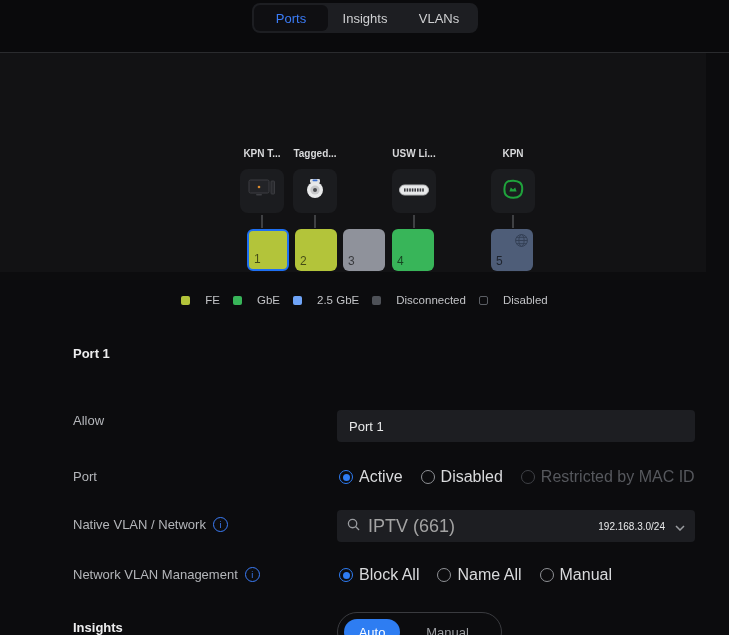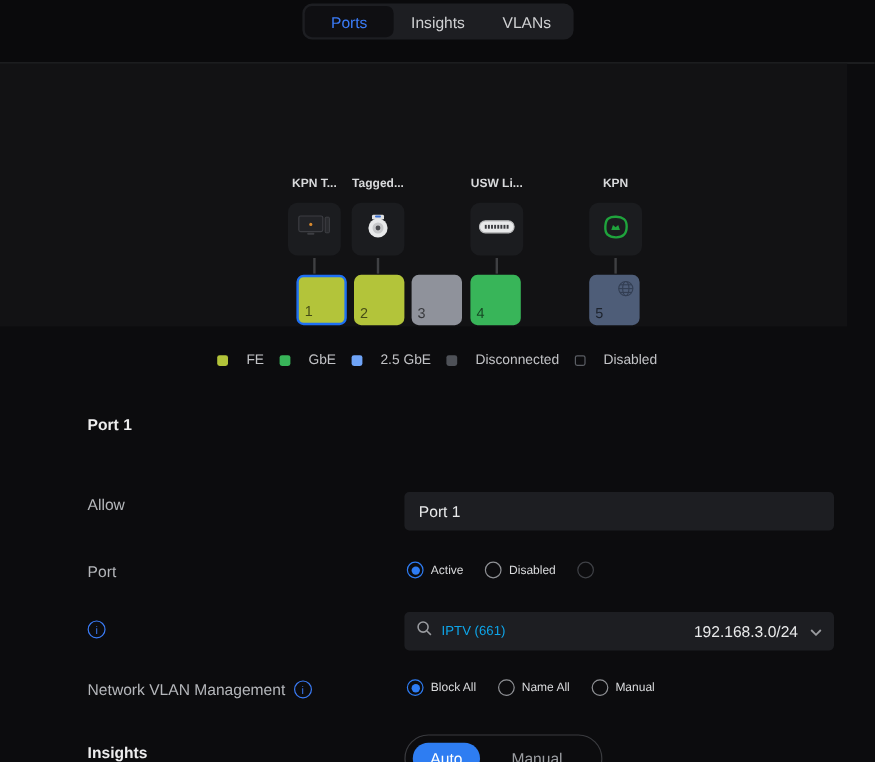--- a/index.html
+++ b/index.html
@@ -22,29 +22,29 @@
   .port .num{position:absolute;left:5px;bottom:3px;font-size:12px;color:rgba(0,0,0,0.62);}
   .port .globe{position:absolute;top:4px;right:4px;opacity:0.55;}
   .legend{position:absolute;top:241px;left:0;width:729px;display:flex;justify-content:center;align-items:center;gap:13px;font-size:11.5px;color:#c2c3c6;}
   .legend-item{display:flex;align-items:center;gap:15px;}
   .legend-swatch{width:9px;height:9px;border-radius:2px;}
   .legend-swatch.outlined{border:1px solid #5b5e64;box-sizing:border-box;background:transparent!important;}
   .section-heading{position:absolute;left:73px;font-size:13px;font-weight:bold;color:#ededee;}
   .field-label{position:absolute;left:73px;font-size:13px;color:#b4b6ba;display:flex;align-items:center;gap:7px;}
   .text-input{position:absolute;left:337px;width:358px;height:32px;box-sizing:border-box;background:#1d1e22;border:none;border-radius:4px;color:#e9eaeb;font-size:13px;padding:0 12px;font-family:"Liberation Sans",sans-serif;outline:none;}
   .radio-row{position:absolute;left:339px;display:flex;align-items:center;gap:18px;}
-  .radio-item{display:flex;align-items:center;gap:6px;font-size:10px;color:#d9dadc;cursor:pointer;}
+  .radio-item{display:flex;align-items:center;gap:6px;font-size:16px;color:#d9dadc;cursor:pointer;}
   .radio{width:14px;height:14px;border-radius:50%;border:1.5px solid #8f9195;box-sizing:border-box;position:relative;flex:none;}
   .radio.checked{border-color:#2e7cf3;}
   .radio.checked::after{content:'';position:absolute;inset:2.5px;background:#2e7cf3;border-radius:50%;}
   .radio-item.disabled{color:#56585d;cursor:default;}
   .radio-item.disabled .radio{border-color:#3f4146;}
   .dropdown{position:absolute;left:337px;width:358px;height:32px;box-sizing:border-box;background:#1d1e22;border-radius:4px;display:flex;align-items:center;padding:0 10px;gap:8px;cursor:pointer;}
-  .dropdown .value{font-size:11px;color:#0ea5e9;flex:1;}
-  .dropdown .subnet{font-size:13px;color:#e9eaeb;margin-right:2px;}
+  .dropdown .value{font-size:18px;color:#a3a3a3;flex:1;}
+  .dropdown .subnet{font-size:10px;color:#e9eaeb;margin-right:2px;}
   .info{width:13px;height:13px;border:1.2px solid #3b7cf7;border-radius:50%;color:#3b7cf7;font-size:9px;display:inline-flex;align-items:center;justify-content:center;flex:none;}
   .info::after{content:"i";}
   .segmented{position:absolute;left:337px;top:612px;width:165px;height:40px;border:1px solid #3a3b3f;border-radius:20px;display:flex;align-items:center;padding:0 6px;box-sizing:border-box;gap:0;}
   .seg-pill{height:26px;min-width:56px;border-radius:13px;background:#2e7df2;color:#ffffff;font-size:13px;display:flex;align-items:center;justify-content:center;cursor:pointer;}
   .seg-option{color:#9b9da1;font-size:13px;flex:1;text-align:center;cursor:pointer;}
 </style>
 </head>
 <body>
 
 <div class="topbar">
@@ -173,24 +173,26 @@
   <div class="radio-item">
     <span class="radio checked"></span>
     <span>Active</span>
   </div>
   <div class="radio-item">
     <span class="radio"></span>
     <span>Disabled</span>
   </div>
   <div class="radio-item disabled">
     <span class="radio"></span>
+    <span>Restricted by MAC ID</span>
   </div>
 </div>
 
 <div class="field-label" style="top:517px">
+  <span>Native VLAN / Network</span>
   <span class="info"></span>
 </div>
 <div class="dropdown" style="top:510px">
   <span>
     <svg width="13" height="13" viewBox="0 0 14 14">
       <circle cx="6" cy="6" r="4.5" stroke="#9a9ca0" fill="none" stroke-width="1.4"></circle>
       <line x1="9.5" y1="9.5" x2="13" y2="13" stroke="#9a9ca0" stroke-width="1.4"></line>
     </svg>
   </span>
   <span class="value">IPTV (661)</span>

